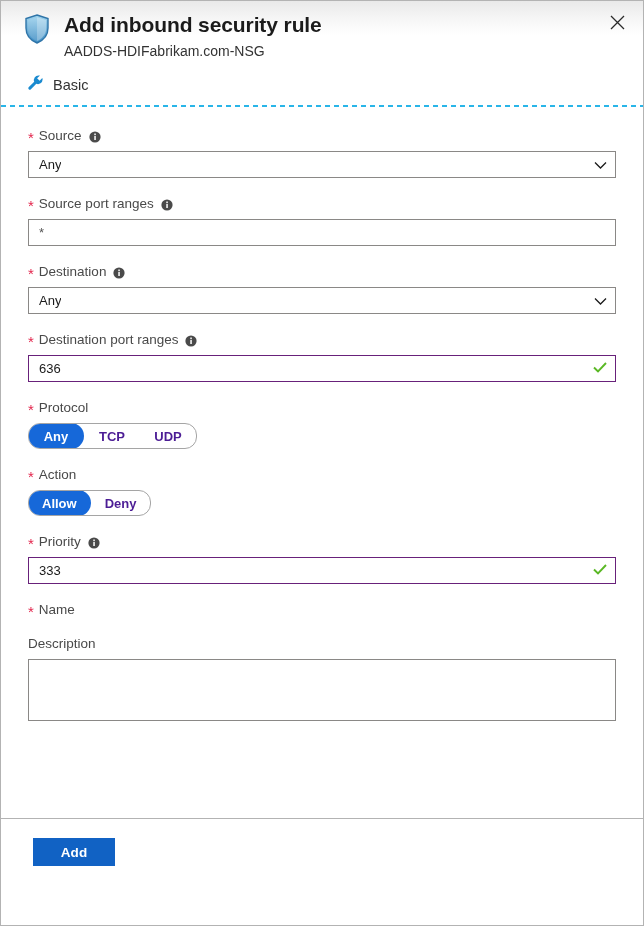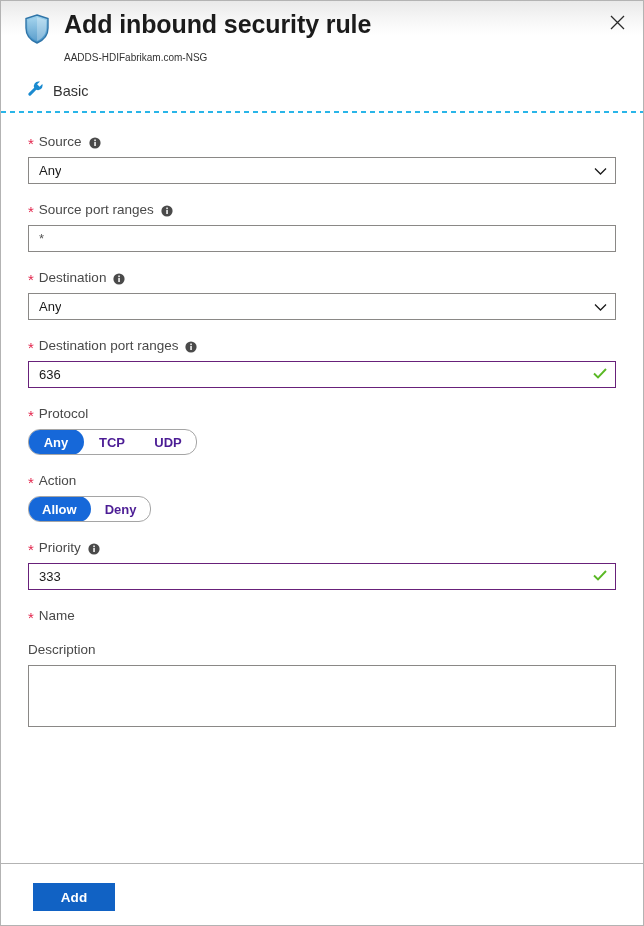--- a/index.html
+++ b/index.html
@@ -40,31 +40,31 @@
     flex: 0 0 auto;
     width: 26px;
     height: 30px;
     margin-top: 2px;
   }
   .title-text-block {
     margin-left: 14px;
     padding-top: 0px;
   }
   .blade-title {
-    font-size: 25px;
+    font-size: 21px;
     font-weight: 600;
     color: #1b1b1b;
     line-height: 25px;
     letter-spacing: -0.1px;
   }
   .blade-subtitle {
-    font-size: 10px;
+    font-size: 14px;
     color: #333333;
     line-height: 17px;
-    margin-top: 12px;
+    margin-top: 6px;
   }
   .close-btn {
     position: absolute;
     top: 8px;
     right: 11px;
     width: 30px;
     height: 30px;
     display: flex;
     align-items: center;
     justify-content: center;
@@ -208,21 +208,21 @@
     border: 1px solid #8a8886;
     background: #ffffff;
     cursor: text;
   }
 
   
   .blade-footer {
     flex: 0 0 auto;
     border-top: 1px solid #b3b3b3;
     padding: 19px 0 0 32px;
-    height: 62px;
+    height: 107px;
     box-sizing: border-box;
     background: #ffffff;
   }
   .primary-btn {
     border: 0;
     background: #1162c4;
     color: #ffffff;
     font-family: "Liberation Sans", sans-serif;
     font-size: 13.5px;
     font-weight: 700;

